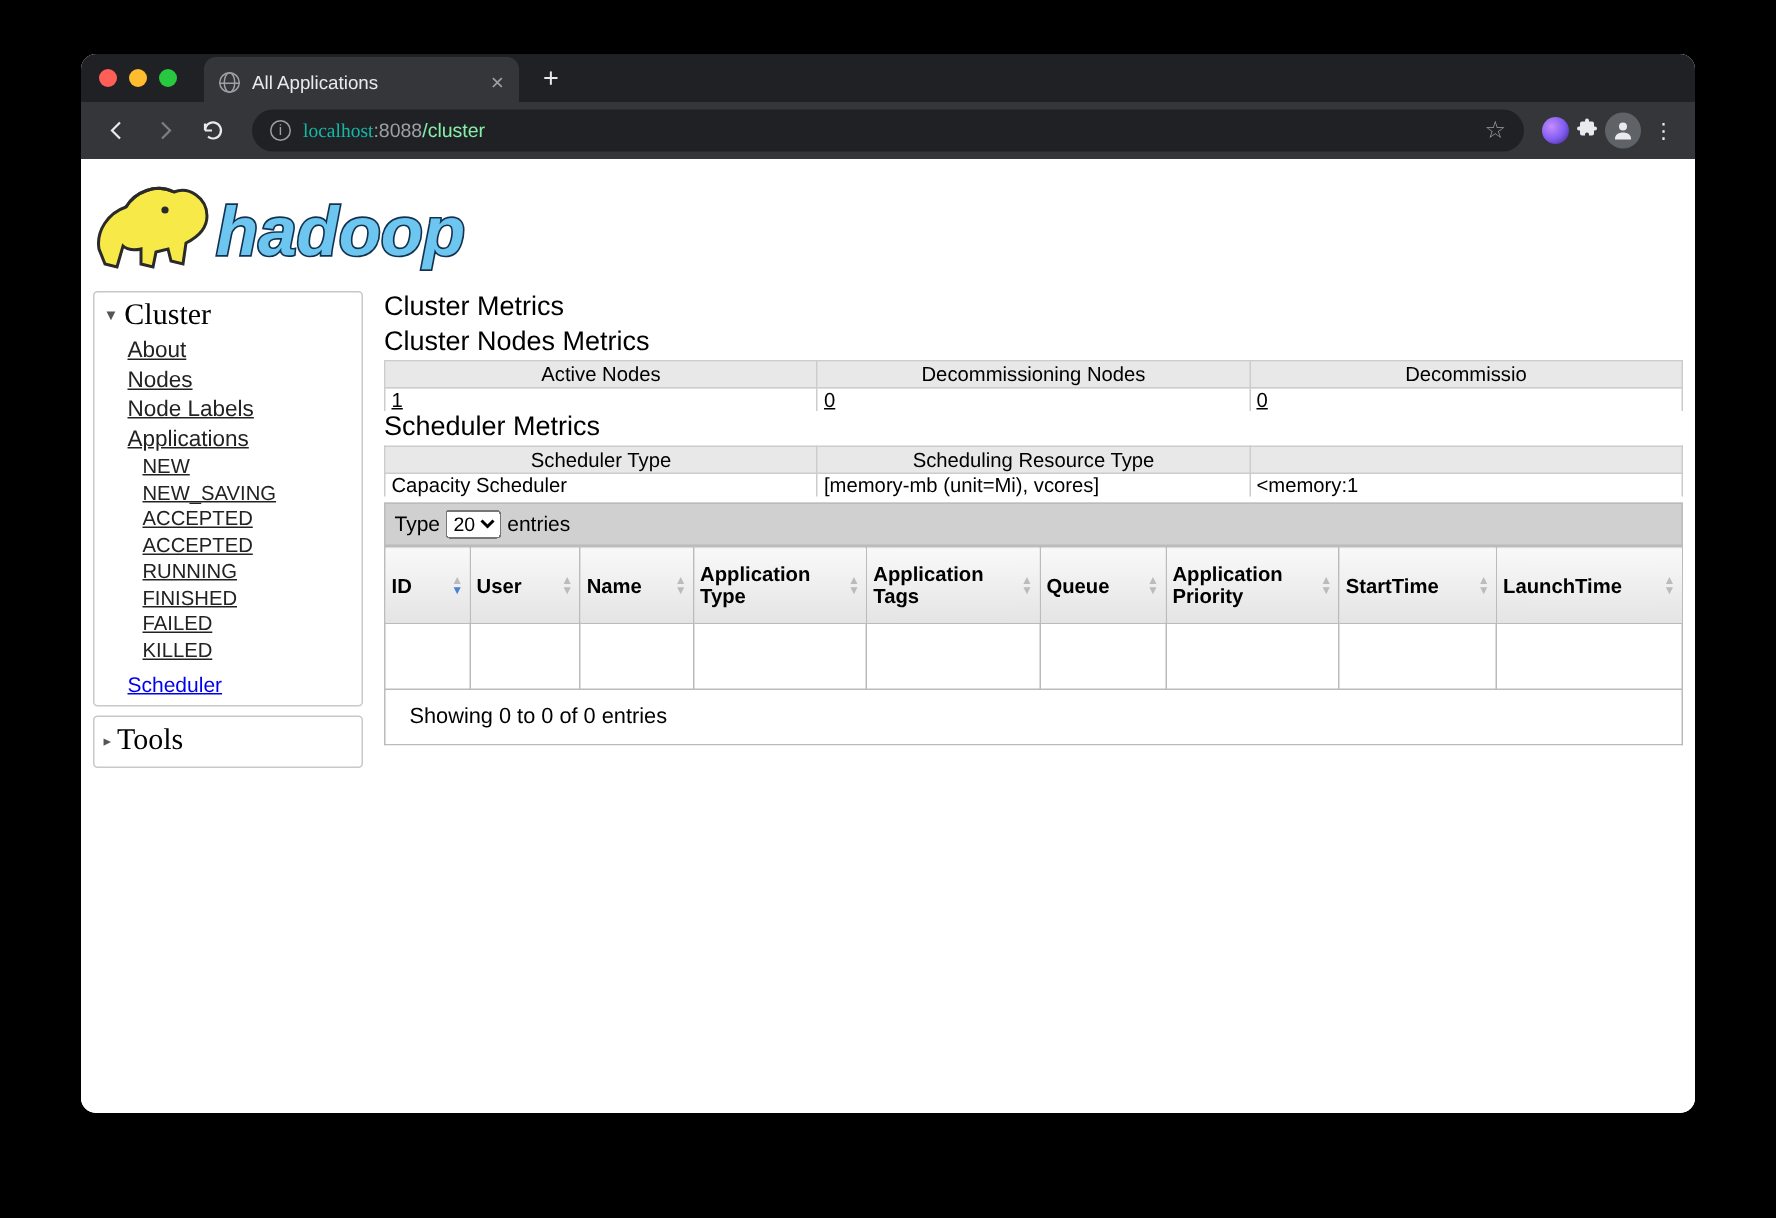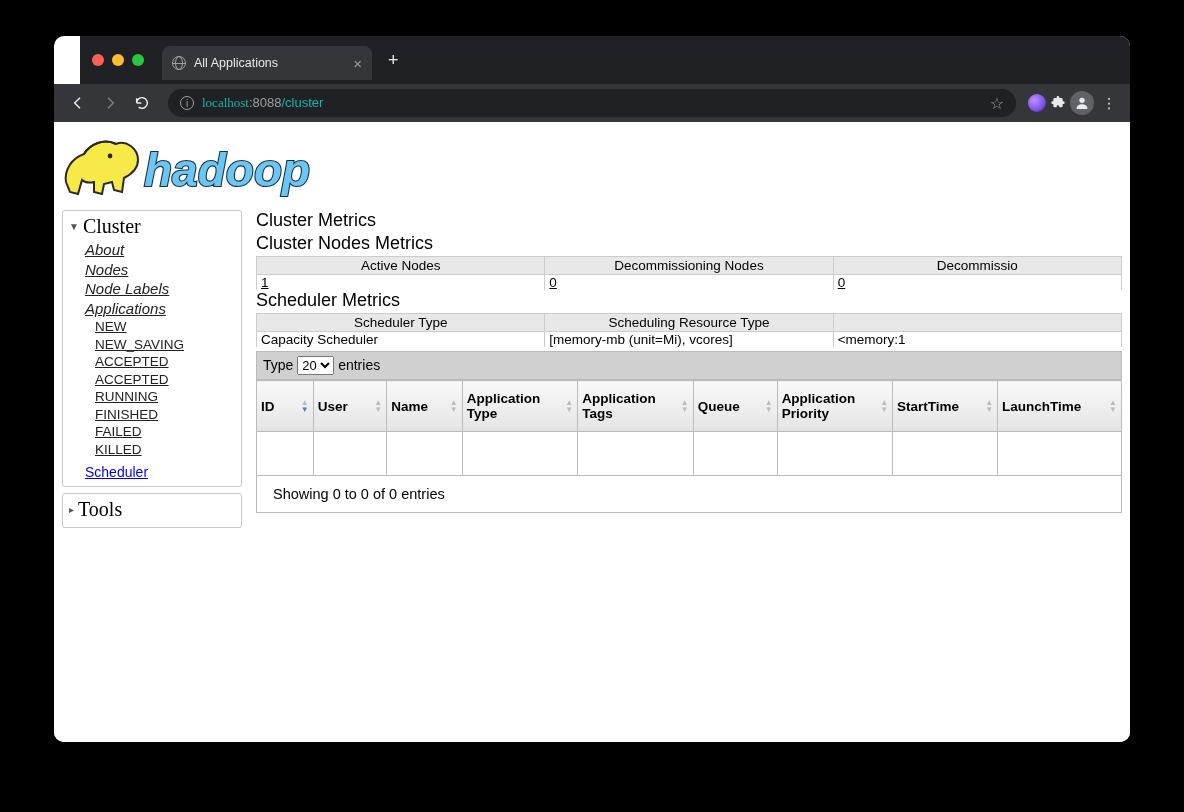--- a/index.html
+++ b/index.html
@@ -20,25 +20,24 @@
     background: #fff;
     border-radius: 10px;
     overflow: hidden;
     box-shadow: 0 10px 40px rgba(0,0,0,0.6);
     display: flex;
     flex-direction: column;
   }
   
   .titlebar {
     background: #202124;
-    height: 48px;
+    height: 32px;
     display: flex;
     align-items: center;
     padding-left: 12px;
-    margin-left: 26px;
   }
   .traffic { display: flex; gap: 8px; margin-right: 18px; }
   .dot { width: 12px; height: 12px; border-radius: 50%; }
   .dot.red { background:#ff5f57; }
   .dot.yellow { background:#febc2e; }
   .dot.green { background:#28c840; }
   .tab {
     background: #35363a;
     color: #e8eaed;
     height: 34px;
@@ -93,21 +92,21 @@
     font-size:13px;
     gap:8px;
   }
   .url-info {
     width:14px;height:14px;border-radius:50%;border:1.3px solid #9aa0a6;
     display:flex;align-items:center;justify-content:center;
     font-size:10px;color:#9aa0a6;flex-shrink:0;
   }
   .url-host { color:#14b8a6;font-family:Liberation Serif, serif; }
   .url-port { color:#9aa0a6; }
-  .url-path { color:#14b8a6; }
+  .url-path { color:#86efac; }
   .url-right { margin-left:auto; display:flex; align-items:center; gap:12px; }
   .star { color:#9aa0a6; font-size:16px; }
   .ext-icon {
     width:18px;height:18px;border-radius:50%;
     background:radial-gradient(circle at 35% 35%, #c58cff, #7e5bef 55%, #3a1e7f);
     display:inline-block;
   }
   .puzzle { color:#e8eaed; font-size:15px; }
   .avatar {
     width:24px;height:24px;border-radius:50%;background:#5f6368;
@@ -125,21 +124,21 @@
   .side-box {
     border:1px solid #c8c8c8; border-radius:3px; margin-bottom:6px;
     padding:4px 6px 6px 6px;
   }
   .side-head {
     font-family: Georgia, 'Times New Roman', serif;
     font-size:20px; display:flex; align-items:center; gap:4px;
     cursor:pointer;
   }
   .tri { font-size:10px; color:#555; }
-  .side-links { margin:2px 0 0 16px;font-style:italic; }
+  .side-links { margin:2px 0 0 16px; }
   .side-links a, .side-sub a {
     display:block; color:#222; text-decoration:underline;
     font-size:15px; line-height:1.3; font-family:Helvetica,Arial,sans-serif;
   }
   .side-sub { margin-left:26px; }
   .side-sub a { font-size:13.5px; }
   .scheduler-link { margin:6px 0 0 16px; }
   .main { flex:1; overflow:hidden; }
   .main h2 {
     font-size:18px; font-weight:400; margin:0 0 2px 0;

